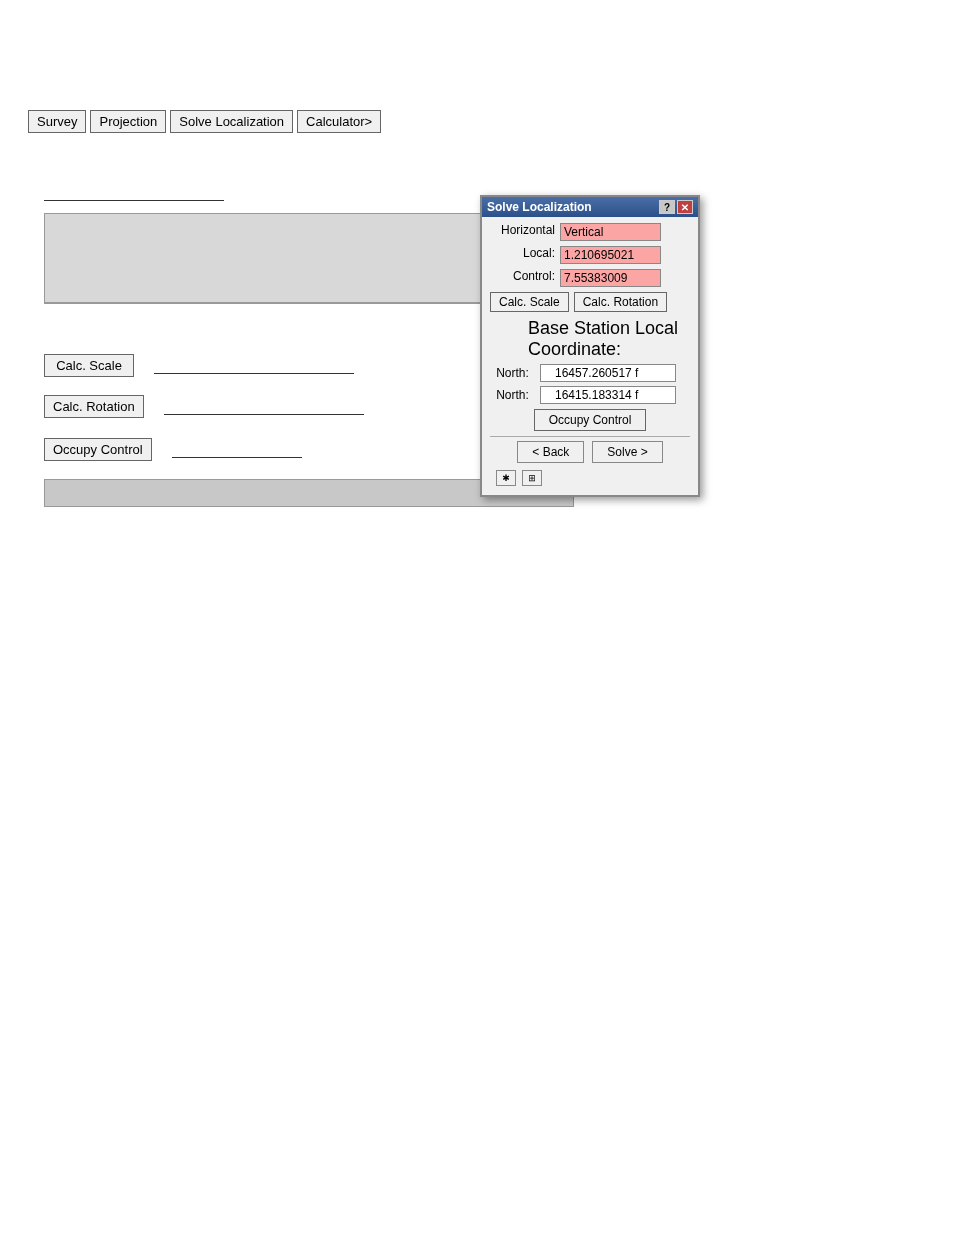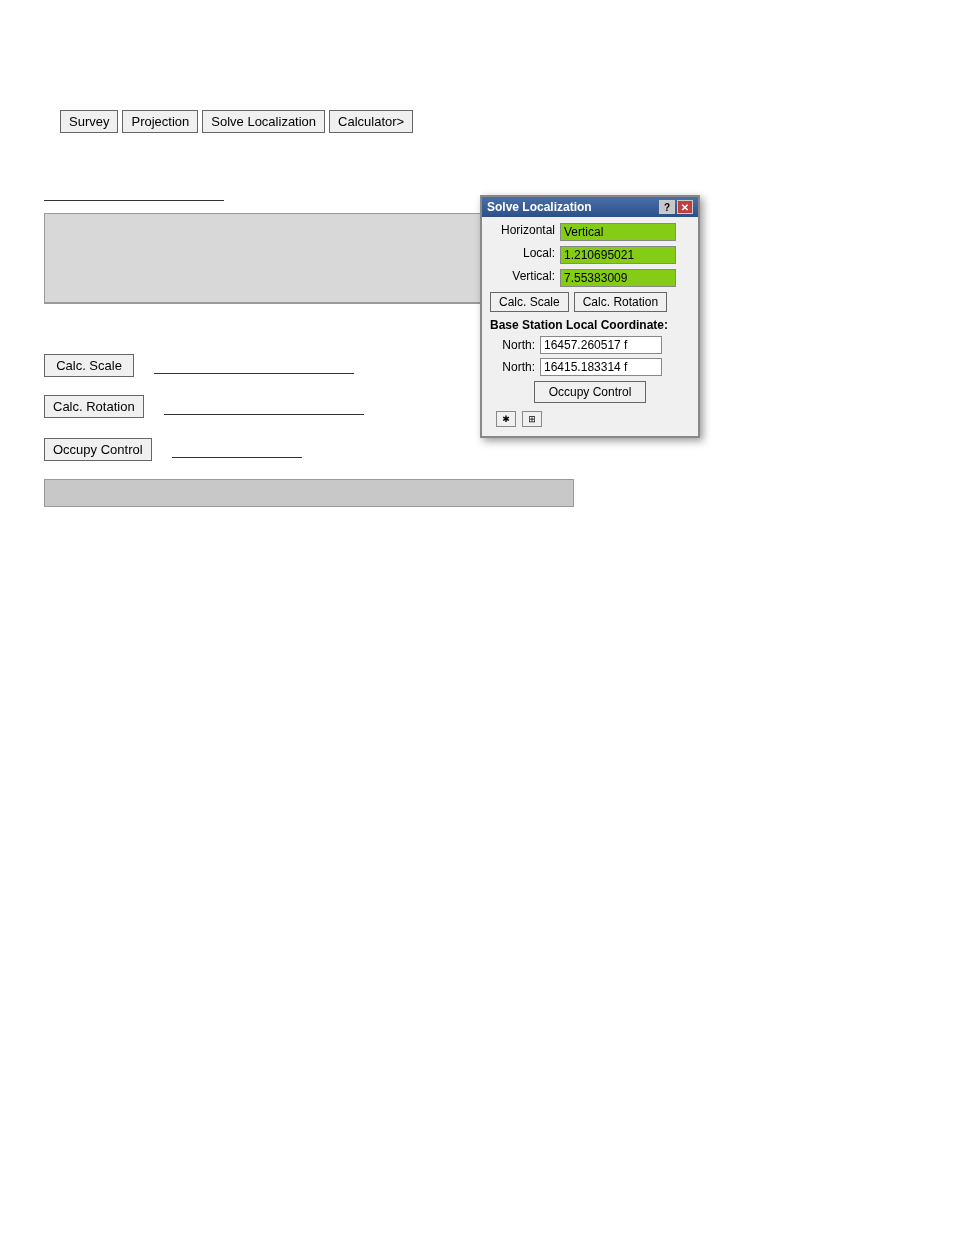--- a/index.html
+++ b/index.html
@@ -9,21 +9,21 @@
       font-size: 13px;
       width: 954px;
       min-height: 1235px;
       position: relative;
     }
 
     
     .toolbar {
       position: absolute;
       top: 110px;
-      left: 60px;
+      left: 28px;
       display: flex;
       gap: 4px;
     }
     .toolbar-btn {
       border: 1px solid #666;
       background: #f0f0f0;
       padding: 3px 8px;
       cursor: pointer;
       font-size: 13px;
     }
@@ -157,64 +157,65 @@
       margin-bottom: 5px;
     }
     .dialog-label {
       width: 65px;
       text-align: right;
       margin-right: 5px;
       font-size: 12px;
     }
     .dialog-input {
       border: 1px solid #888;
-      background: #84cc16;
+      background: #fca5a5;
       font-size: 12px;
       padding: 1px 3px;
-      width: 116px;
+      width: 101px;
       outline: none;
     }
 
     .dialog-btn-row {
       display: flex;
       gap: 5px;
       margin-bottom: 6px;
       justify-content: flex-start;
     }
     .dialog-btn {
       border: 1px solid #666;
       background: #f0f0f0;
       padding: 2px 8px;
       font-size: 12px;
       cursor: pointer;
     }
 
     .dialog-section-title {
-      font-weight: bold;
-      font-size: 12px;
+      font-weight: normal;
+      font-size: 18px;
       margin-bottom: 4px;
+      margin-left: 38px;
     }
 
     .dialog-coord-row {
       display: flex;
       align-items: center;
       margin-bottom: 4px;
     }
     .dialog-coord-label {
       width: 45px;
-      text-align: right;
+      text-align: center;
       margin-right: 5px;
       font-size: 12px;
     }
     .dialog-coord-input {
       border: 1px solid #888;
       background: #fff;
       font-size: 12px;
-      padding: 1px 3px;
-      width: 122px;
+      padding: 1px 14px;
+      width: 136px;
     }
 
     .dialog-occupy-btn {
       display: block;
       margin: 5px auto;
       border: 1px solid #666;
       background: #f0f0f0;
       padding: 3px 14px;
       font-size: 12px;
       cursor: pointer;
@@ -313,21 +314,21 @@
       <span class="dialog-label">Horizontal</span>
       <input class="dialog-input" type="text" value="Vertical" style="">
     </div>
 
     <div class="dialog-row">
       <span class="dialog-label">Local:</span>
       <input class="dialog-input" type="text" value="1.210695021" style="">
     </div>
 
     <div class="dialog-row">
-      <span class="dialog-label">Vertical:</span>
+      <span class="dialog-label">Control:</span>
       <input class="dialog-input" type="text" value="7.55383009" style="">
     </div>
 
     <div class="dialog-btn-row">
       <button class="dialog-btn">Calc. Scale</button>
       <button class="dialog-btn">Calc. Rotation</button>
     </div>
 
     <div class="dialog-section-title">Base Station Local Coordinate:</div>
 
@@ -336,20 +337,24 @@
       <input class="dialog-coord-input" type="text" value="16457.260517 f" style="">
     </div>
 
     <div class="dialog-coord-row">
       <span class="dialog-coord-label">North:</span>
       <input class="dialog-coord-input" type="text" value="16415.183314 f" style="">
     </div>
 
     <button class="dialog-occupy-btn">Occupy Control</button>
 
+    <div class="dialog-footer">
+      <button class="dialog-footer-btn">&lt; Back</button>
+      <button class="dialog-footer-btn">Solve &gt;</button>
+    </div>
 
     <div class="dialog-bottom-icons">
       <div class="small-icon">✱</div>
       <div class="small-icon">⊞</div>
     </div>
 
   </div>
 </div>
 
 </body></html>

